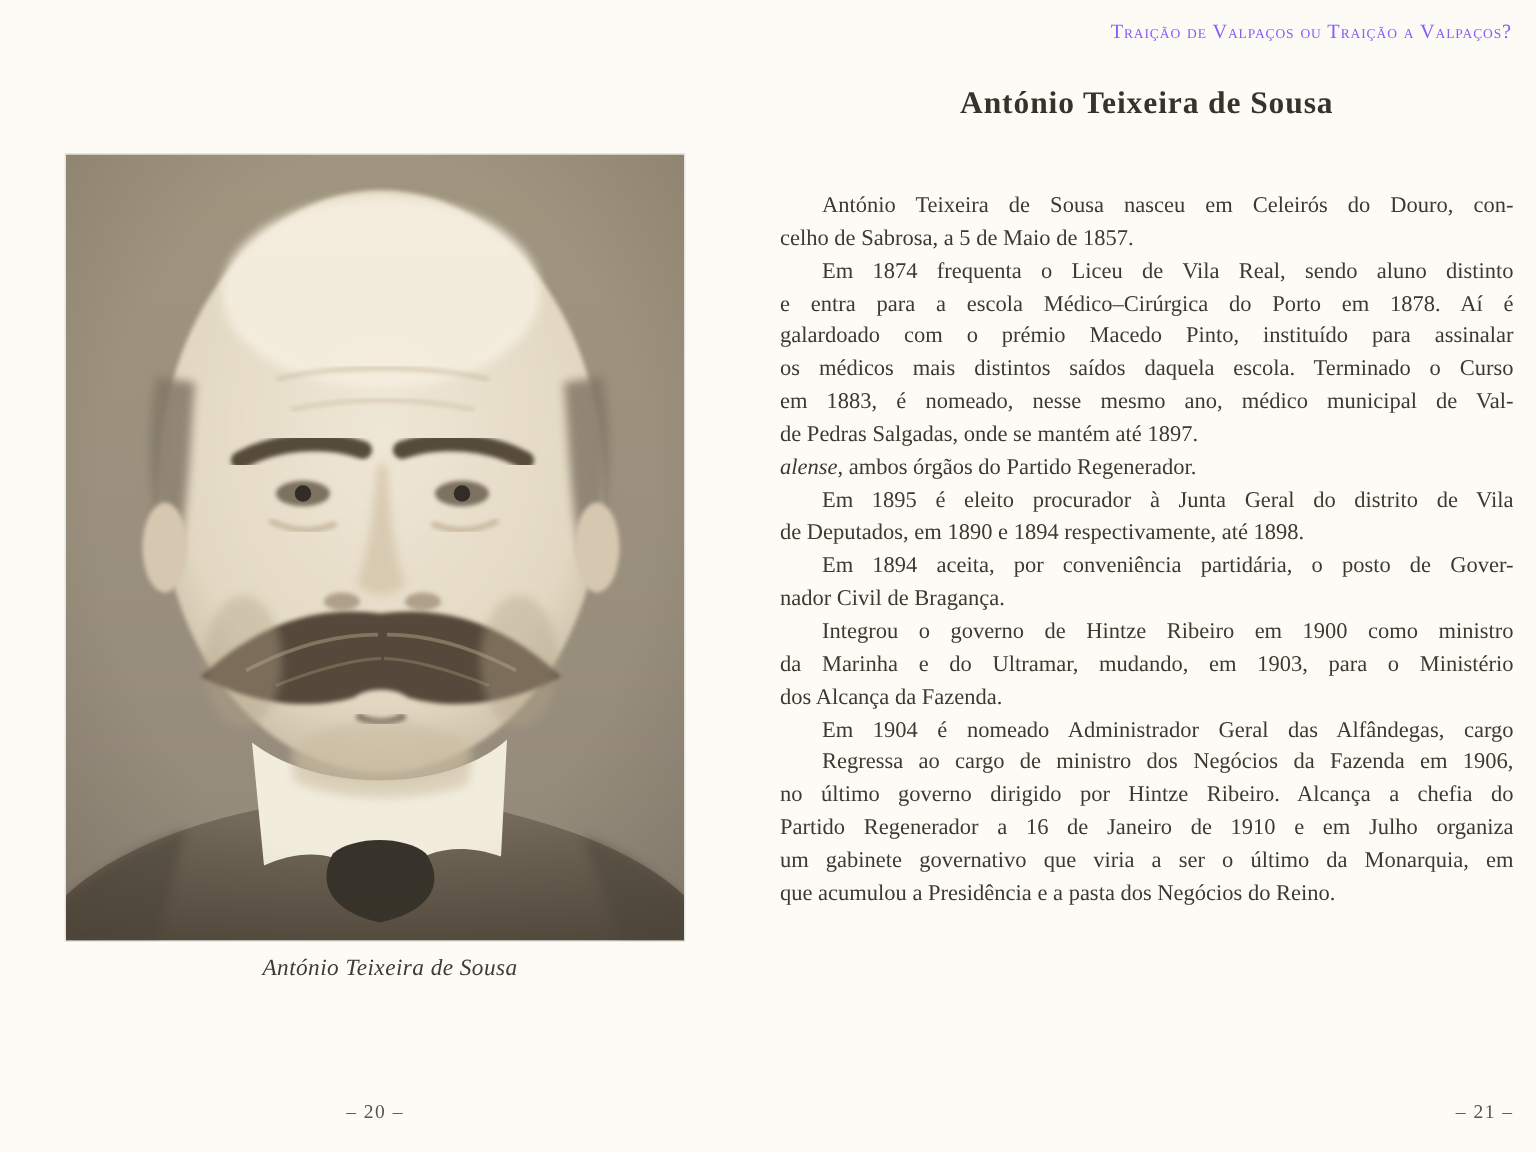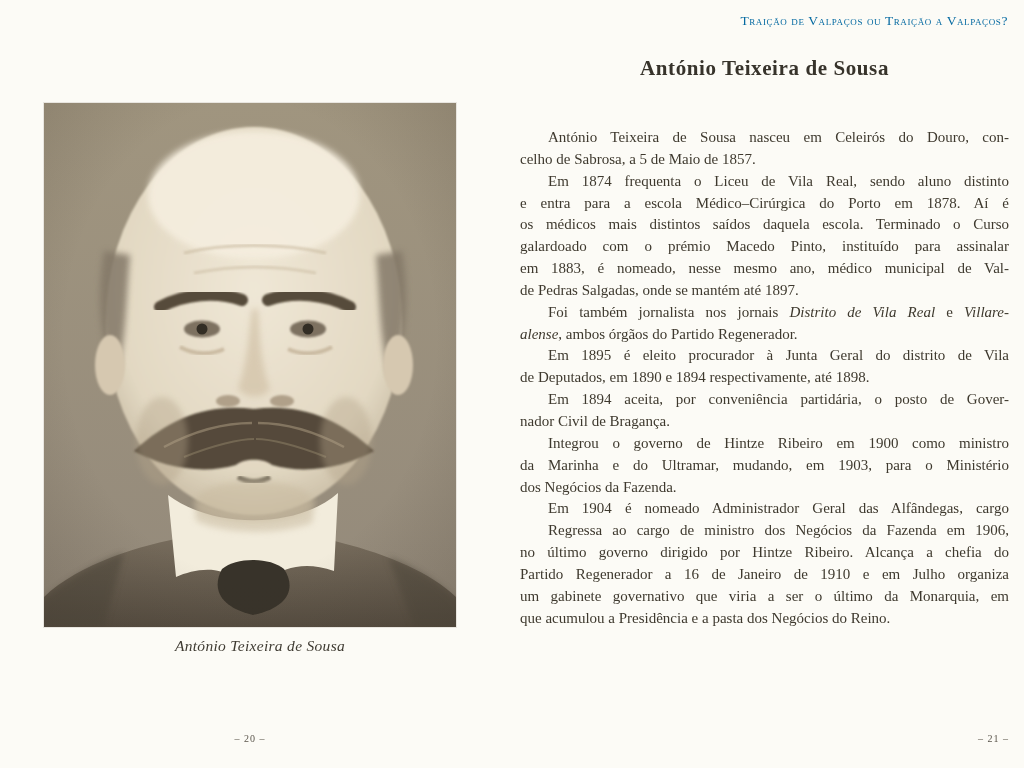--- a/index.html
+++ b/index.html
@@ -15,29 +15,29 @@
     position:absolute;left:44px;top:103px;width:412px;height:524px;
     box-shadow:0 0 0 1px rgba(120,110,95,.15);
   }
   .photo svg{display:block;width:100%;height:100%;}
   .caption{
     position:absolute;left:54px;top:637px;width:412px;
     text-align:center;font-style:italic;font-size:15.5px;color:#3f3b32;
     letter-spacing:.3px;
   }
   .pageno{
-    position:absolute;font-size:10px;color:#5a554b;letter-spacing:1px;
+    position:absolute;font-size:13px;color:#5a554b;letter-spacing:1px;
   }
   .pageno.left{left:44px;top:733px;width:412px;text-align:center;}
   .pageno.right{left:520px;top:733px;width:489px;text-align:right;}
   
   .running-header{
     position:absolute;top:13px;right:16px;
     font-variant:small-caps;font-size:13.5px;letter-spacing:.6px;
-    color:#0369a1;font-weight:500;
+    color:#8b5cf6;font-weight:500;
   }
   .chapter-title{
     position:absolute;left:520px;top:56px;width:489px;text-align:center;
     font-size:21px;font-weight:bold;letter-spacing:.6px;color:#37332b;
   }
   .body-text{
     position:absolute;left:520px;top:127px;width:489px;
     font-size:15px;line-height:21.85px;color:#3e392e;
   }
   .para{margin:0;}
@@ -146,41 +146,40 @@
     <div class="running-header">Traição de Valpaços ou Traição a Valpaços?</div>
     <div class="chapter-title">António Teixeira de Sousa</div>
     <div class="body-text">
         <div class="para">
           <div class="line first">António Teixeira de Sousa nasceu em Celeirós do Douro, con-</div>
           <div class="line last">celho de Sabrosa, a 5 de Maio de 1857.</div>
         </div>
         <div class="para">
           <div class="line first">Em 1874 frequenta o Liceu de Vila Real, sendo aluno distinto</div>
           <div class="line">e entra para a escola Médico–Cirúrgica do Porto em 1878. Aí é</div>
+          <div class="line">galardoado com o prémio Macedo Pinto, instituído para assinalar</div>
           <div class="line">os médicos mais distintos saídos daquela escola. Terminado o Curso</div>
-          <div class="line">galardoado com o prémio Macedo Pinto, instituído para assinalar</div>
           <div class="line">em 1883, é nomeado, nesse mesmo ano, médico municipal de Val-</div>
           <div class="line last">de Pedras Salgadas, onde se mantém até 1897.</div>
         </div>
         <div class="para">
-          <div class="line first">Foi também jornalista nos jornais <i>Distrito de Vila Real</i> e <i>Villare-</i></div>
           <div class="line last"><i>alense</i>, ambos órgãos do Partido Regenerador.</div>
         </div>
         <div class="para">
           <div class="line first">Em 1895 é eleito procurador à Junta Geral do distrito de Vila</div>
           <div class="line last">de Deputados, em 1890 e 1894 respectivamente, até 1898.</div>
         </div>
         <div class="para">
           <div class="line first">Em 1894 aceita, por conveniência partidária, o posto de Gover-</div>
           <div class="line last">nador Civil de Bragança.</div>
         </div>
         <div class="para">
           <div class="line first">Integrou o governo de Hintze Ribeiro em 1900 como ministro</div>
           <div class="line">da Marinha e do Ultramar, mudando, em 1903, para o Ministério</div>
-          <div class="line last">dos Negócios da Fazenda.</div>
+          <div class="line last">dos Alcança da Fazenda.</div>
         </div>
         <div class="para">
           <div class="line first">Em 1904 é nomeado Administrador Geral das Alfândegas, cargo</div>
         </div>
         <div class="para">
           <div class="line first">Regressa ao cargo de ministro dos Negócios da Fazenda em 1906,</div>
           <div class="line">no último governo dirigido por Hintze Ribeiro. Alcança a chefia do</div>
           <div class="line">Partido Regenerador a 16 de Janeiro de 1910 e em Julho organiza</div>
           <div class="line">um gabinete governativo que viria a ser o último da Monarquia, em</div>
           <div class="line last">que acumulou a Presidência e a pasta dos Negócios do Reino.</div>

